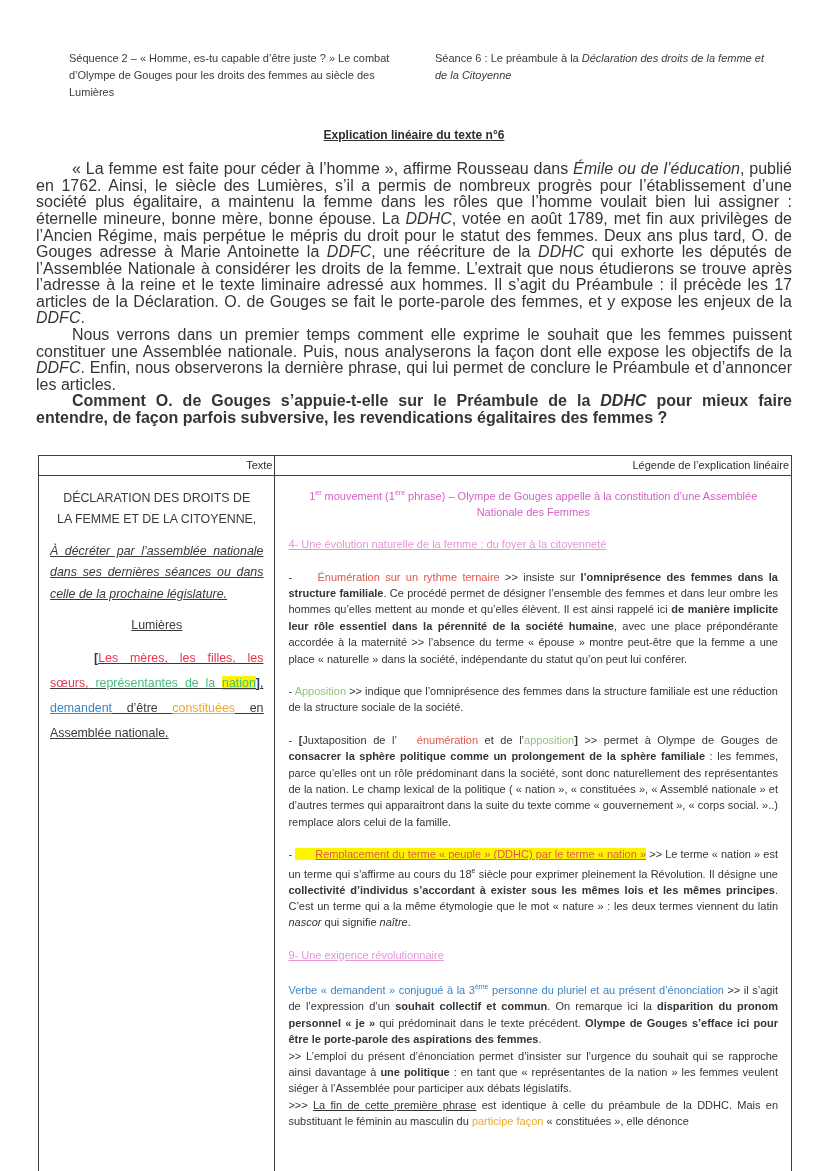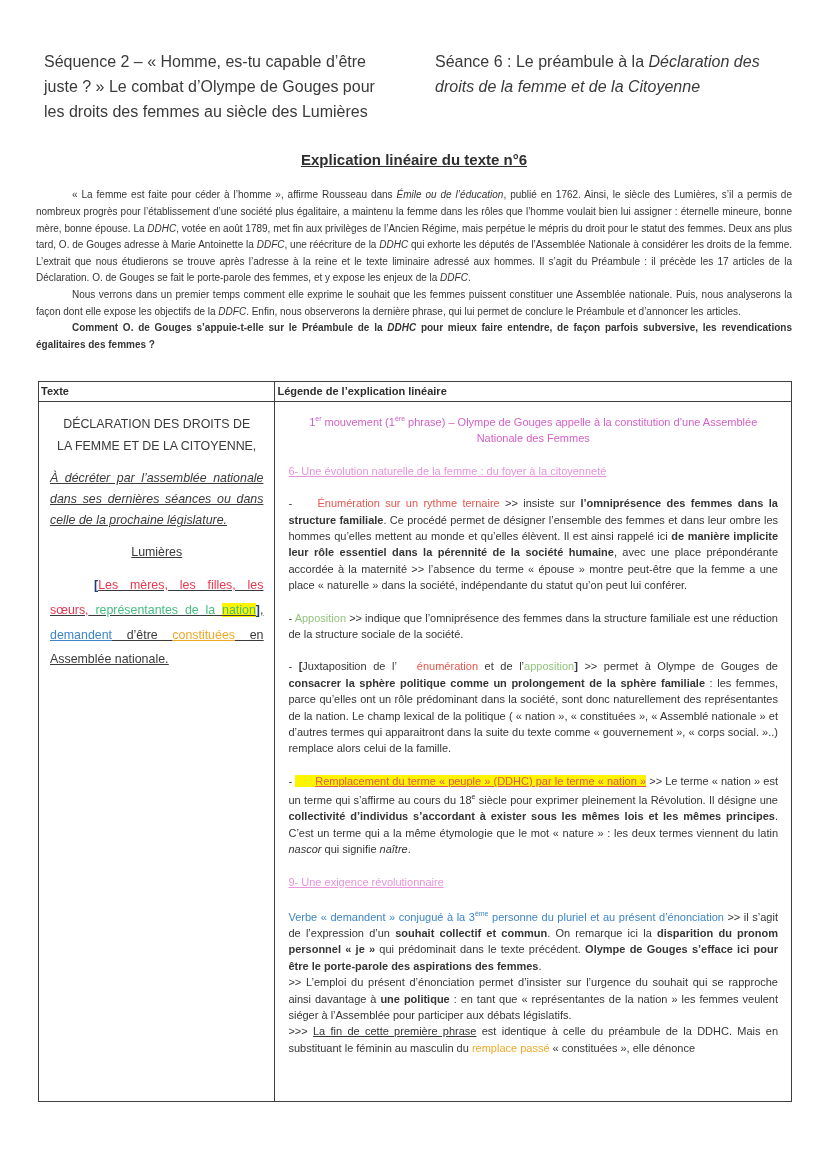--- a/index.html
+++ b/index.html
@@ -7,49 +7,49 @@
     position:relative;
     width:828px;height:1171px;
     background:#fff;
     overflow:hidden;
     font-family:"Liberation Sans","DejaVu Sans",sans-serif;
     color:#333;
   }
   
   .header-row{
     display:flex;justify-content:space-between;
-    padding:50px 58px 0 44px;
-    font-size:16px;line-height:1.55;color:#3a3a3a;
+    padding:50px 58px 0 69px;
+    font-size:11px;line-height:1.55;color:#3a3a3a;
   }
   .header-col-left{width:345px;}
   .header-col-right{width:335px;}
   
-  .doc-title{margin-top:27px;text-align:center;font-size:15px;color:#2e2e2e;}
+  .doc-title{margin-top:27px;text-align:center;font-size:12px;color:#2e2e2e;}
   .doc-title span{font-weight:bold;text-decoration:underline;}
   
-  .body-text{padding:0 36px;font-size:10px;line-height:16.6px;color:#353535;}
+  .body-text{padding:0 36px;font-size:16px;line-height:16.6px;color:#353535;}
   .p{margin:0;}
   .just{text-align:justify;}
   .center{text-align:center;}
   .ind{text-indent:36px;}
   .intro{margin-top:19px;}
   
   .analysis-table{
     margin:28px 36px 0 38px;
     border-collapse:collapse;
     width:754px;
     table-layout:fixed;
   }
   .analysis-table th,.analysis-table td{
     border:1.4px solid var(--border,#3f3f3f);
     vertical-align:top;
   }
   .analysis-table th{
-    font-size:11px;font-weight:bold;color:#2e2e2e;
-    padding:3px 2px 4px;text-align:left;
+    font-size:11px;font-weight:normal;color:#2e2e2e;
+    padding:3px 2px 4px;text-align:right;
   }
   .col-texte{width:31.4%;}
   .col-legende{width:68.6%;}
   td.texte-cell{
     font-size:12.4px;line-height:1.72;color:#3a3a3a;
     padding:12px 11px 10px;
     height:677px;
   }
   td.legende-cell{
     font-size:11px;line-height:16.4px;color:#353535;
@@ -113,27 +113,27 @@
     <tbody>
       <tr>
         <td class="texte-cell">
             <div class="p center tcell-title"><span>DÉCLARATION DES DROITS DE LA  FEMME ET DE LA CITOYENNE,</span></div>
             <div class="p just mt2"><span class="i">À décréter par l’assemblée nationale dans ses dernières séances ou dans celle de la prochaine législature.</span></div>
             <div class="p center mt2"><span>Lumières</span></div>
             <div class="p just mt2 preamble"><span class="navy">[</span><span class="crimson">Les mères, les filles, les sœurs,</span><span class="green"> représentantes de la </span><span class="green hl">nation</span><span class="navy">]</span><span>, </span><span class="blue u">demandent</span><span class="u"> d’être </span><span class="gold u">constituées</span><span class="u"> en Assemblée nationale.</span></div>
           </td>
         <td class="legende-cell">
             <div class="p center pink1"><span class="pink1">1</span><span class="pink1 sup">er</span><span class="pink1"> mouvement (1</span><span class="pink1 sup">ère</span><span class="pink1"> phrase) – Olympe de Gouges appelle à la constitution d’une Assemblée Nationale des Femmes</span></div>
-            <div class="p mt"><span class="pink2 u">6- Une évolution naturelle de la femme : du foyer à la citoyenneté</span></div>
+            <div class="p mt"><span class="pink2 u">4- Une évolution naturelle de la femme : du foyer à la citoyenneté</span></div>
             <div class="p just mt"><span>- </span><span class="red">Énumération sur un rythme ternaire</span><span> &gt;&gt; insiste sur </span><span class="b">l’omniprésence des femmes dans la structure familiale</span><span>. Ce procédé permet de désigner l’ensemble des femmes et dans leur ombre les hommes qu’elles mettent au monde et qu’elles élèvent. Il est ainsi rappelé ici </span><span class="b">de manière implicite leur rôle essentiel dans la pérennité de la société humaine</span><span>, avec une place prépondérante accordée à la maternité &gt;&gt; l’absence du terme « épouse » montre peut-être que la femme a une place « naturelle » dans la société, indépendante du statut qu’on peut lui  conférer.</span></div>
             <div class="p just mt"><span>- </span><span class="lgreen">Apposition</span><span> &gt;&gt; indique que l’omniprésence des femmes dans la structure familiale est une réduction de la structure sociale de la société.</span></div>
             <div class="p just mt"><span>- </span><span class="b">[</span><span>Juxtaposition de l’</span><span class="red">énumération</span><span> et de l’</span><span class="lgreen">apposition</span><span class="b">]</span><span> &gt;&gt; permet à Olympe de Gouges de </span><span class="b">consacrer la sphère politique comme un prolongement de la sphère familiale</span><span> : les femmes, parce qu’elles ont un rôle prédominant dans la société, sont donc naturellement des représentantes de la nation. Le champ lexical  de la politique ( « nation », « constituées », « Assemblé nationale » et d’autres termes qui apparaitront dans la suite du texte comme « gouvernement », « corps social. »..) remplace alors celui de la famille.</span></div>
             <div class="p just mt"><span>- </span><span class="red hl u">Remplacement du terme « peuple » (DDHC) par le terme « nation »</span><span> &gt;&gt; Le terme « nation » est un terme qui s’affirme au cours du 18</span><span class="sup">e</span><span> siècle pour exprimer pleinement la Révolution. Il désigne une </span><span class="b">collectivité d’individus s’accordant à exister sous les mêmes lois et les mêmes principes</span><span>. C’est un terme qui a la même étymologie que le mot « nature » : les deux termes viennent du latin </span><span class="i">nascor</span><span> qui signifie </span><span class="i">naître</span><span>.</span></div>
             <div class="p mt"><span class="pink2 u">9- Une exigence révolutionnaire</span></div>
             <div class="p just mt"><span class="blue">Verbe « demandent » conjugué à la 3</span><span class="blue sup">ème</span><span class="blue"> personne du pluriel et au présent d’énonciation</span><span> &gt;&gt; il s’agit de l’expression d’un </span><span class="b">souhait collectif et commun</span><span>. On remarque ici la </span><span class="b">disparition du pronom personnel « je »</span><span> qui prédominait dans le texte précédent. </span><span class="b">Olympe de Gouges s’efface ici pour être le porte-parole des aspirations des femmes</span><span>.</span></div>
             <div class="p just"><span>&gt;&gt; L’emploi du présent d’énonciation permet d’insister sur l’urgence du souhait qui se rapproche ainsi davantage à </span><span class="b">une politique</span><span> : en tant que « représentantes de la nation » les femmes veulent siéger à l’Assemblée pour participer aux débats législatifs.</span></div>
-            <div class="p just"><span>&gt;&gt;&gt; </span><span class="u">La fin de cette première phrase</span><span> est identique à celle du préambule de la DDHC. Mais en substituant le féminin au masculin du </span><span class="gold">remplace passé</span><span> « constituées », elle dénonce</span></div>
+            <div class="p just"><span>&gt;&gt;&gt; </span><span class="u">La fin de cette première phrase</span><span> est identique à celle du préambule de la DDHC. Mais en substituant le féminin au masculin du </span><span class="gold">participe façon</span><span> « constituées », elle dénonce</span></div>
           </td>
       </tr>
     </tbody>
   </table>
 
 </div>
 
 </body></html>

